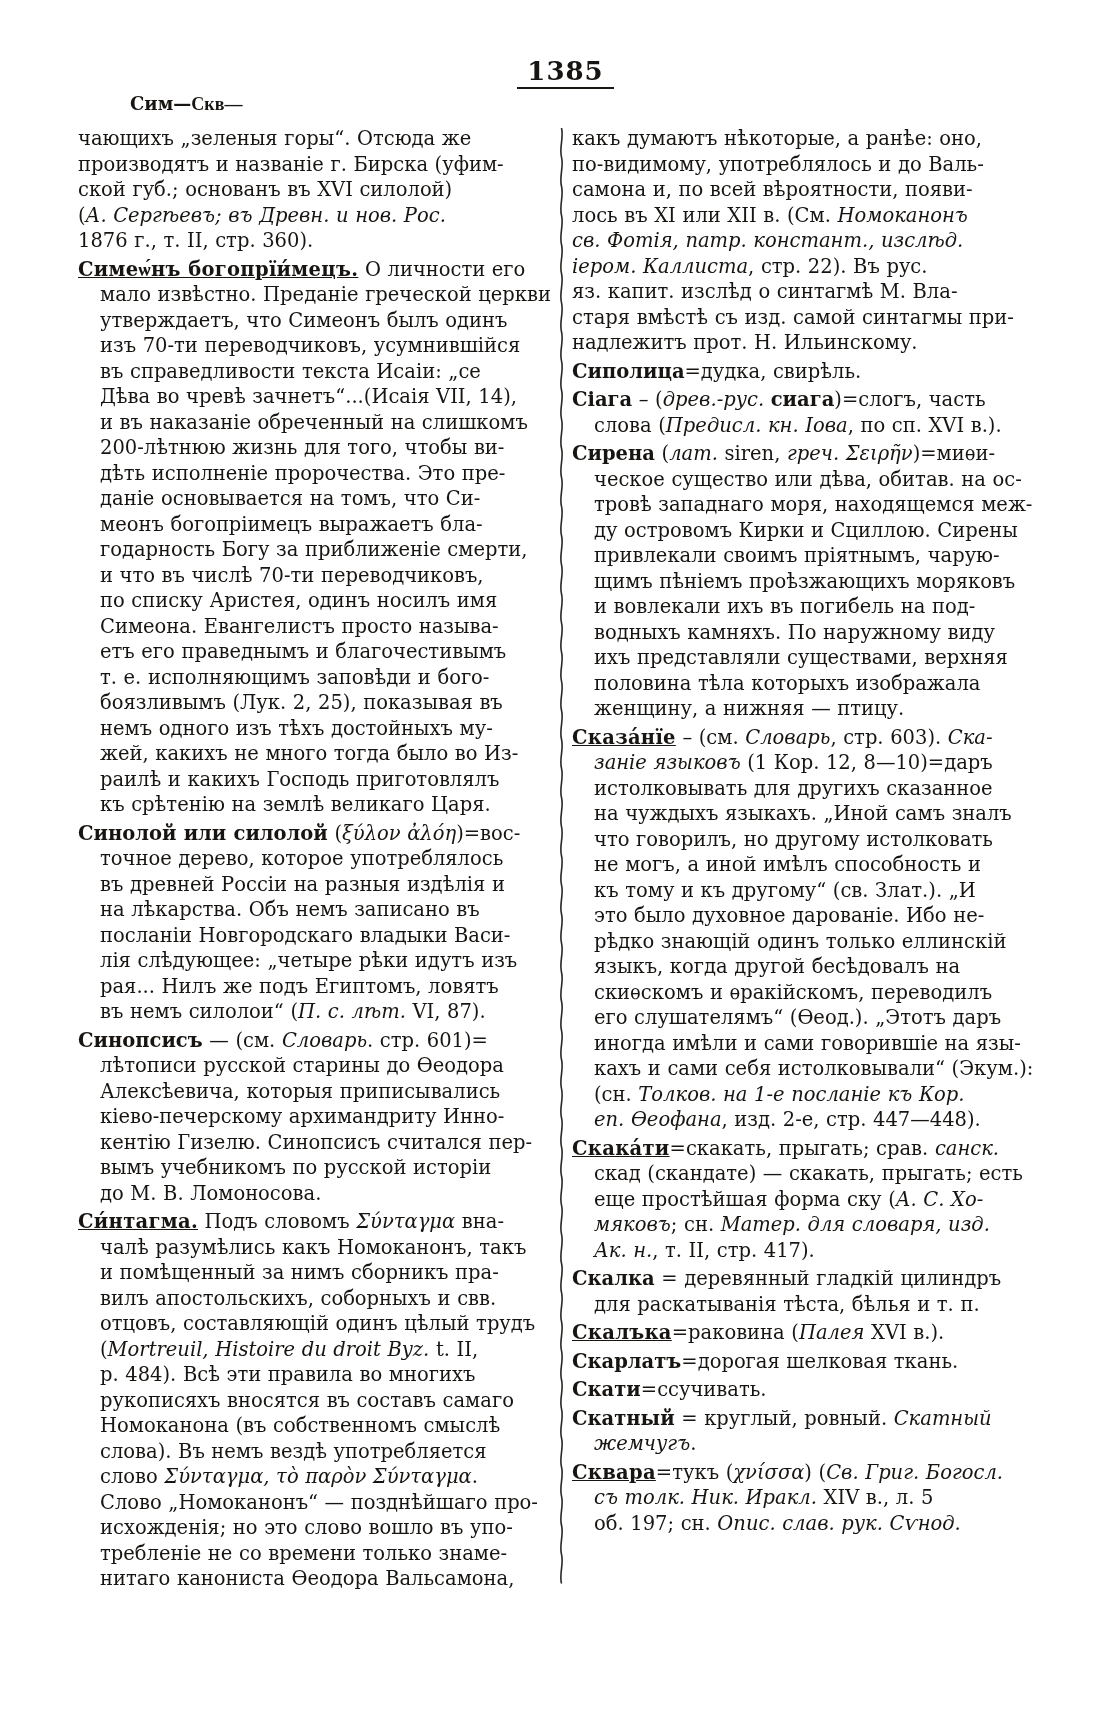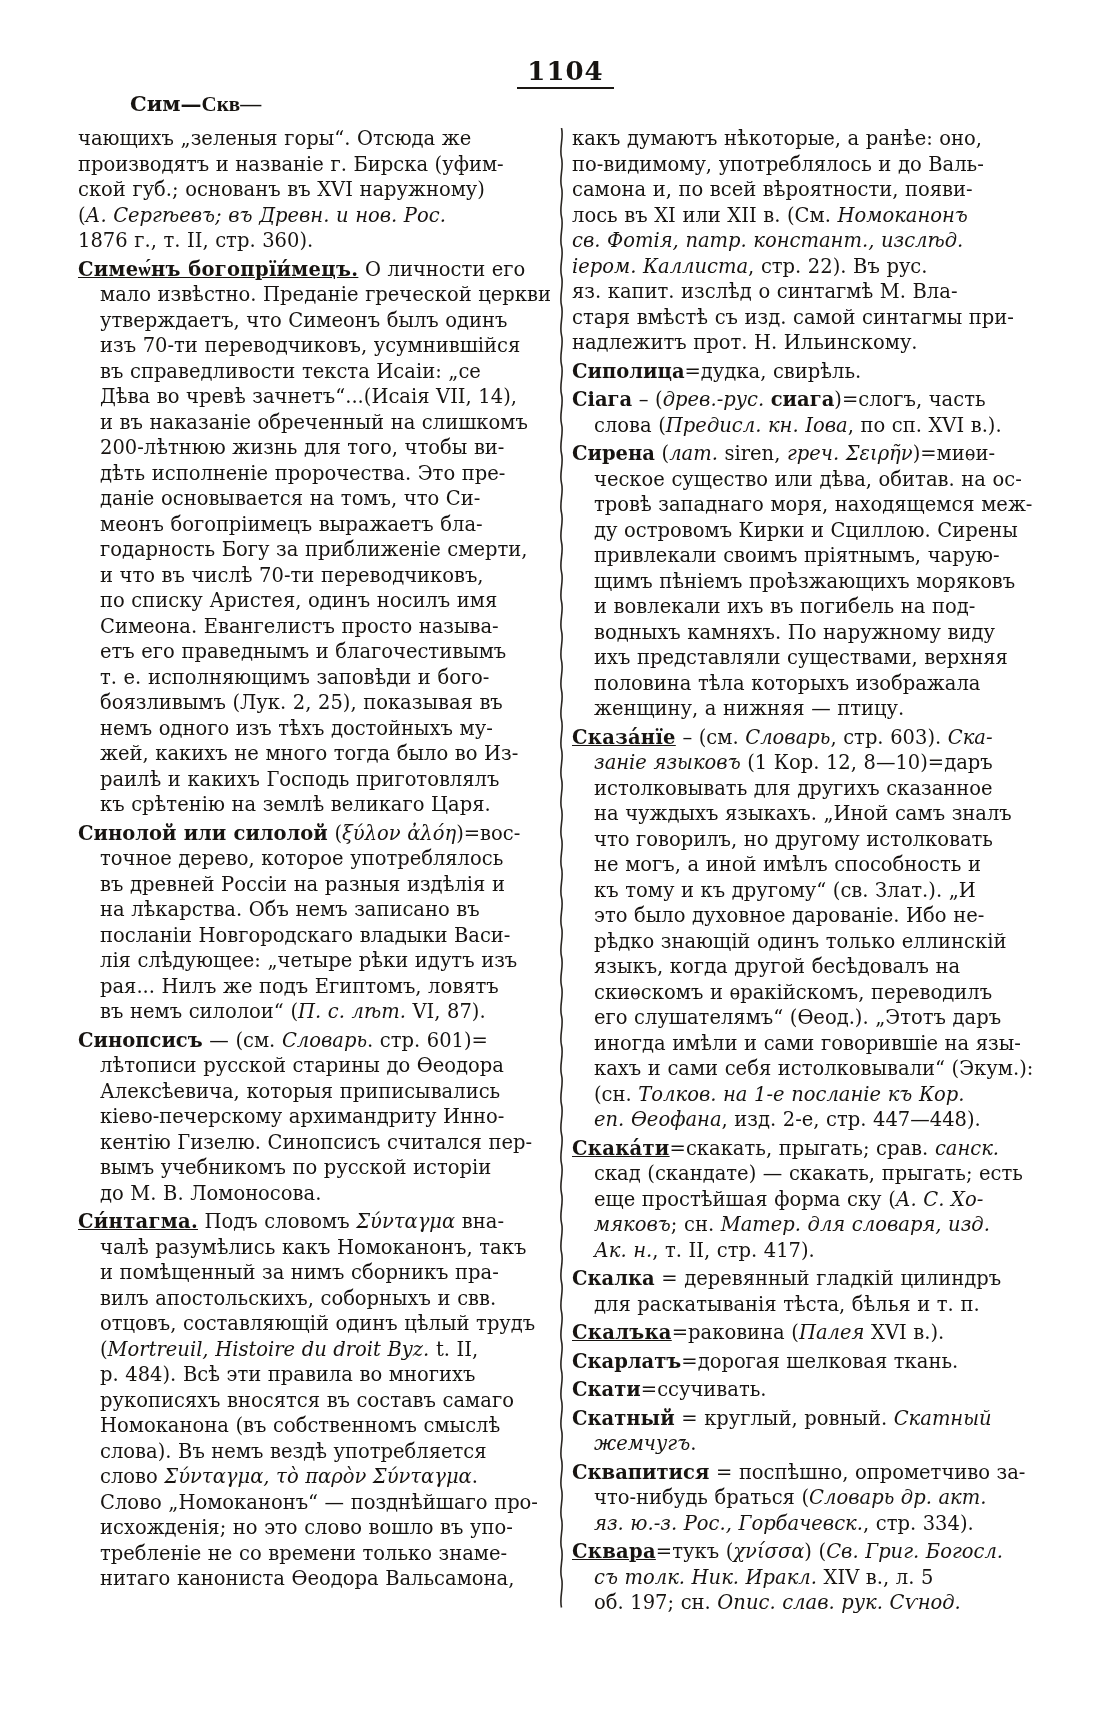--- a/index.html
+++ b/index.html
@@ -17,21 +17,21 @@
   .pagenum-row{text-align:center;line-height:30px;height:34px;}
   .pagenum{
     display:inline-block;
     font-size:26px;font-weight:bold;
     letter-spacing:1px;
     padding:0 10px 1px 10px;
     border-bottom:2.5px solid #1a1713;
   }
   .running-head{
     display:flex;align-items:baseline;
-    font-size:21px;line-height:27px;height:30px;
+    font-size:18px;line-height:27px;height:30px;
   }
   .rh-left{flex:0 0 auto;margin-left:52px;font-weight:bold;}
   .rh-center{flex:1 1 auto;text-align:center;letter-spacing:0.42em;margin-left:0.42em;}
   .rh-right{flex:0 0 auto;font-weight:bold;font-family:Liberation Serif, serif;}
   .columns{
     display:flex;flex-direction:row;align-items:stretch;
     margin-top:6px;
   }
   .col{
     width:474px;
@@ -55,33 +55,33 @@
   .headword.slav{font-weight:bold;letter-spacing:0.3px;text-decoration:underline;}
   .italic-citation{font-style:italic;}
   .greek-text{font-style:italic;}
 </style>
 </head>
 <body>
 
 <div class="page">
 
   <div class="pagenum-row">
-    <span class="pagenum">1104</span>
+    <span class="pagenum">1385</span>
   </div>
 
   <div class="running-head">
     <span class="rh-left">Сим—</span>
     <span class="rh-right">Скв—</span>
   </div>
 
   <div class="columns">
     <div class="col col-left" id="col-left">
         <p class="entry cont"><span class="run">чающихъ „зеленыя горы“. Отсюда же
 производятъ и названіе г. Бирска (уфим-
-ской губ.; основанъ въ XVI наружному)
+ской губ.; основанъ въ XVI силолой)
 (</span><span class="italic-citation">А. Сергѣевъ; въ Древн. и нов. Рос.</span><span class="run">
 1876 г., т. II, стр. 360).</span></p>
         <p class="entry"><span class="headword slav">Симеѡ́нъ богопрїи́мецъ.</span><span class="run"> О личности его
 мало извѣстно. Преданіе греческой церкви
 утверждаетъ, что Симеонъ былъ одинъ
 изъ 70-ти переводчиковъ, усумнившійся
 въ справедливости текста Исаіи: „се
 Дѣва во чревѣ зачнетъ“...(Исаія VII, 14),
 и въ наказаніе обреченный на слишкомъ
 200-лѣтнюю жизнь для того, чтобы ви-
@@ -180,22 +180,19 @@
 еще простѣйшая форма ску (</span><span class="italic-citation">А. С. Хо-
 мяковъ</span><span class="run">; сн. </span><span class="italic-citation">Матер. для словаря, изд.
 Ак. н.</span><span class="run">, т. II, стр. 417).</span></p>
         <p class="entry"><span class="headword">Скалка</span><span class="run"> = деревянный гладкій цилиндръ
 для раскатыванія тѣста, бѣлья и т. п.</span></p>
         <p class="entry"><span class="headword slav">Скалъка</span><span class="run">=раковина (</span><span class="italic-citation">Палея</span><span class="run"> XVI в.).</span></p>
         <p class="entry"><span class="headword">Скарлатъ</span><span class="run">=дорогая шелковая ткань.</span></p>
         <p class="entry"><span class="headword">Скати</span><span class="run">=ссучивать.</span></p>
         <p class="entry"><span class="headword">Скатный</span><span class="run"> = круглый, ровный. </span><span class="italic-citation">Скатный
 жемчугъ</span><span class="run">.</span></p>
-        <p class="entry"><span class="headword">Сквапитися</span><span class="run"> = поспѣшно, опрометчиво за-
-что-нибудь браться (</span><span class="italic-citation">Словарь др. акт.
-яз. ю.-з. Рос., Горбачевск.</span><span class="run">, стр. 334).</span></p>
         <p class="entry"><span class="headword slav">Сквара</span><span class="run">=тукъ (</span><span class="greek-text">χνίσσα</span><span class="run">) (</span><span class="italic-citation">Св. Григ. Богосл.
 съ толк. Ник. Иракл.</span><span class="run"> XIV в., л. 5
 об. 197; сн. </span><span class="italic-citation">Опис. слав. рук. Сѵнод.</span></p>
       </div>
   </div>
 
 </div>
 
 </body></html>

